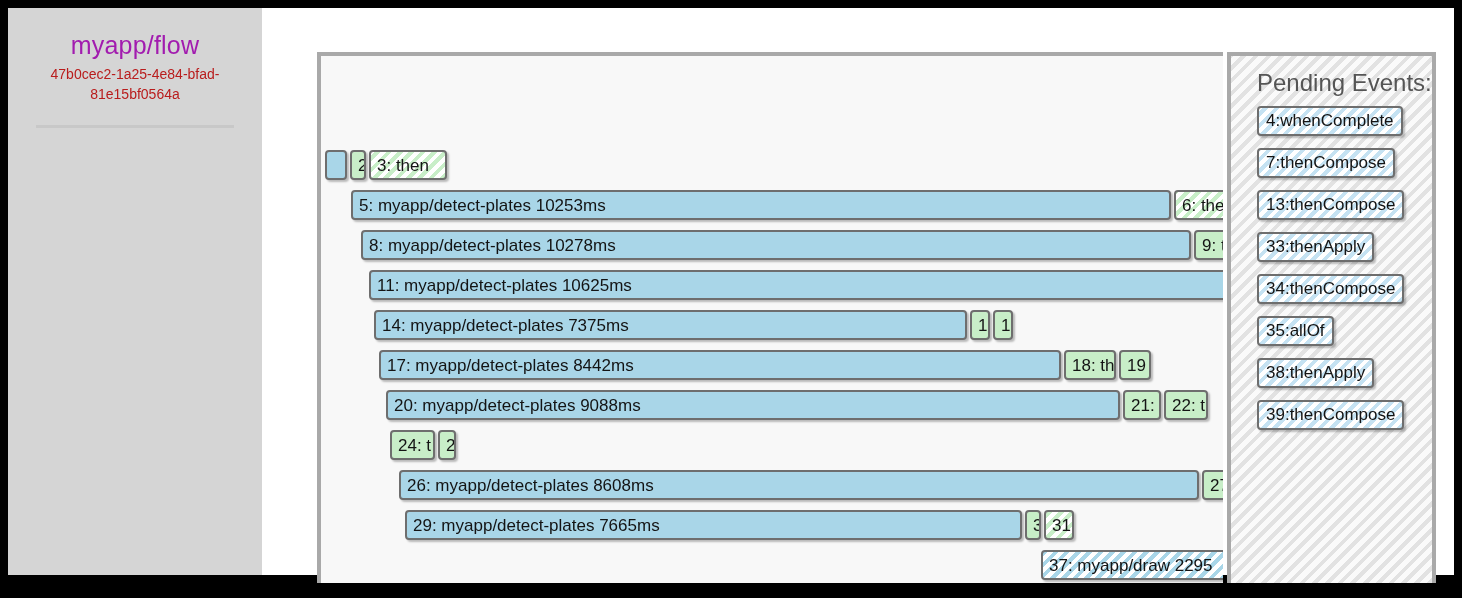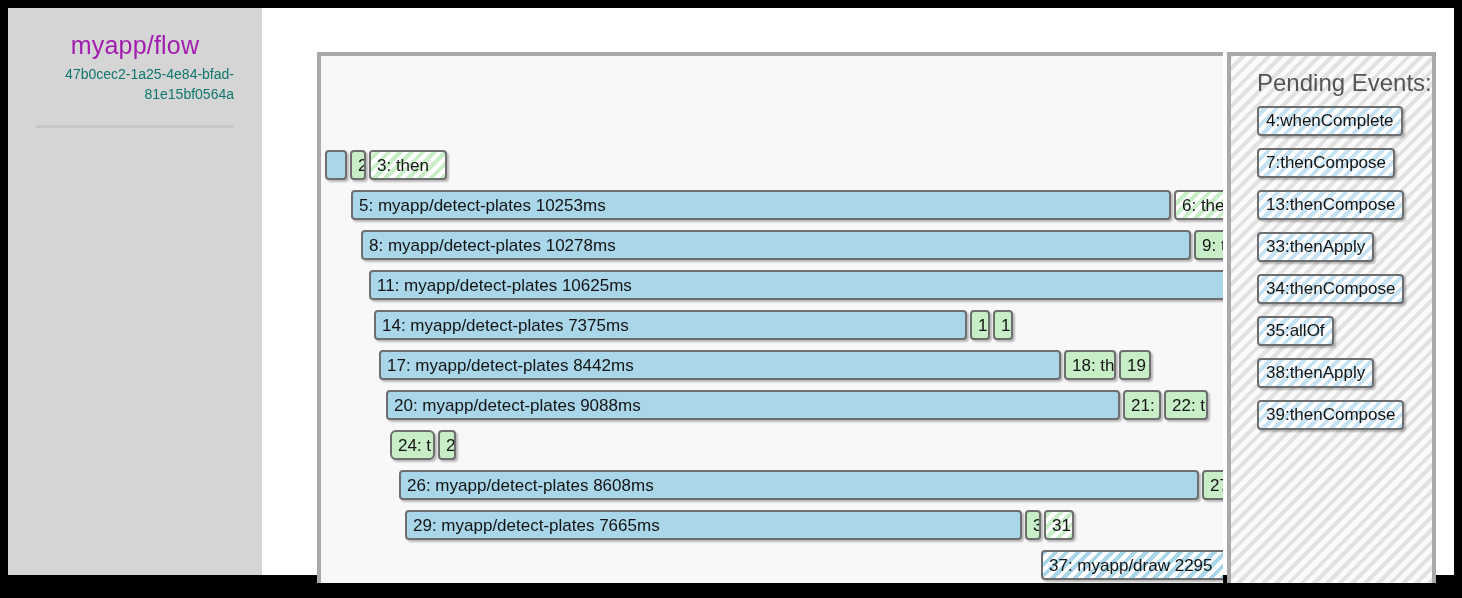--- a/index.html
+++ b/index.html
@@ -33,27 +33,26 @@
     text-align: center;
   }
   .sidebar-title {
     color: #a21caf;
     font-size: 25px;
     font-weight: 400;
     letter-spacing: 0.2px;
     line-height: 30px;
   }
   .sidebar-sub {
-    color: #0f766e;
+    color: #b91c1c;
     font-size: 14px;
     line-height: 20px;
     margin-top: 4px;
     padding: 0 28px;
     word-break: break-word;
-    text-align: right;
   }
   .sidebar-divider {
     position: absolute;
     left: 28px; top: 117px;
     width: 198px; height: 3px;
     background: #c8c8c8;
   }
   
   .timeline-panel {
     position: absolute;
@@ -229,21 +228,21 @@
               <span class="lbl">20: myapp/detect-plates 9088ms</span>
             </div>
             <div class="seg green" style="width: 38px;">
               <span class="lbl">21:</span>
             </div>
             <div class="seg green" style="width: 44px;">
               <span class="lbl">22: t</span>
             </div>
           </div>
           <div class="trow" style="top: 374px; left: 69px;">
-            <div class="seg green" style="width: 45px; border-radius: 6px;">
+            <div class="seg green" style="width: 45px;">
               <span class="lbl">24: t</span>
             </div>
             <div class="seg green" style="width: 18px;">
               <span class="lbl">25:</span>
             </div>
           </div>
           <div class="trow" style="top: 414px; left: 78px;">
             <div class="seg blue" style="width: 800px;">
               <span class="lbl">26: myapp/detect-plates 8608ms</span>
             </div>

